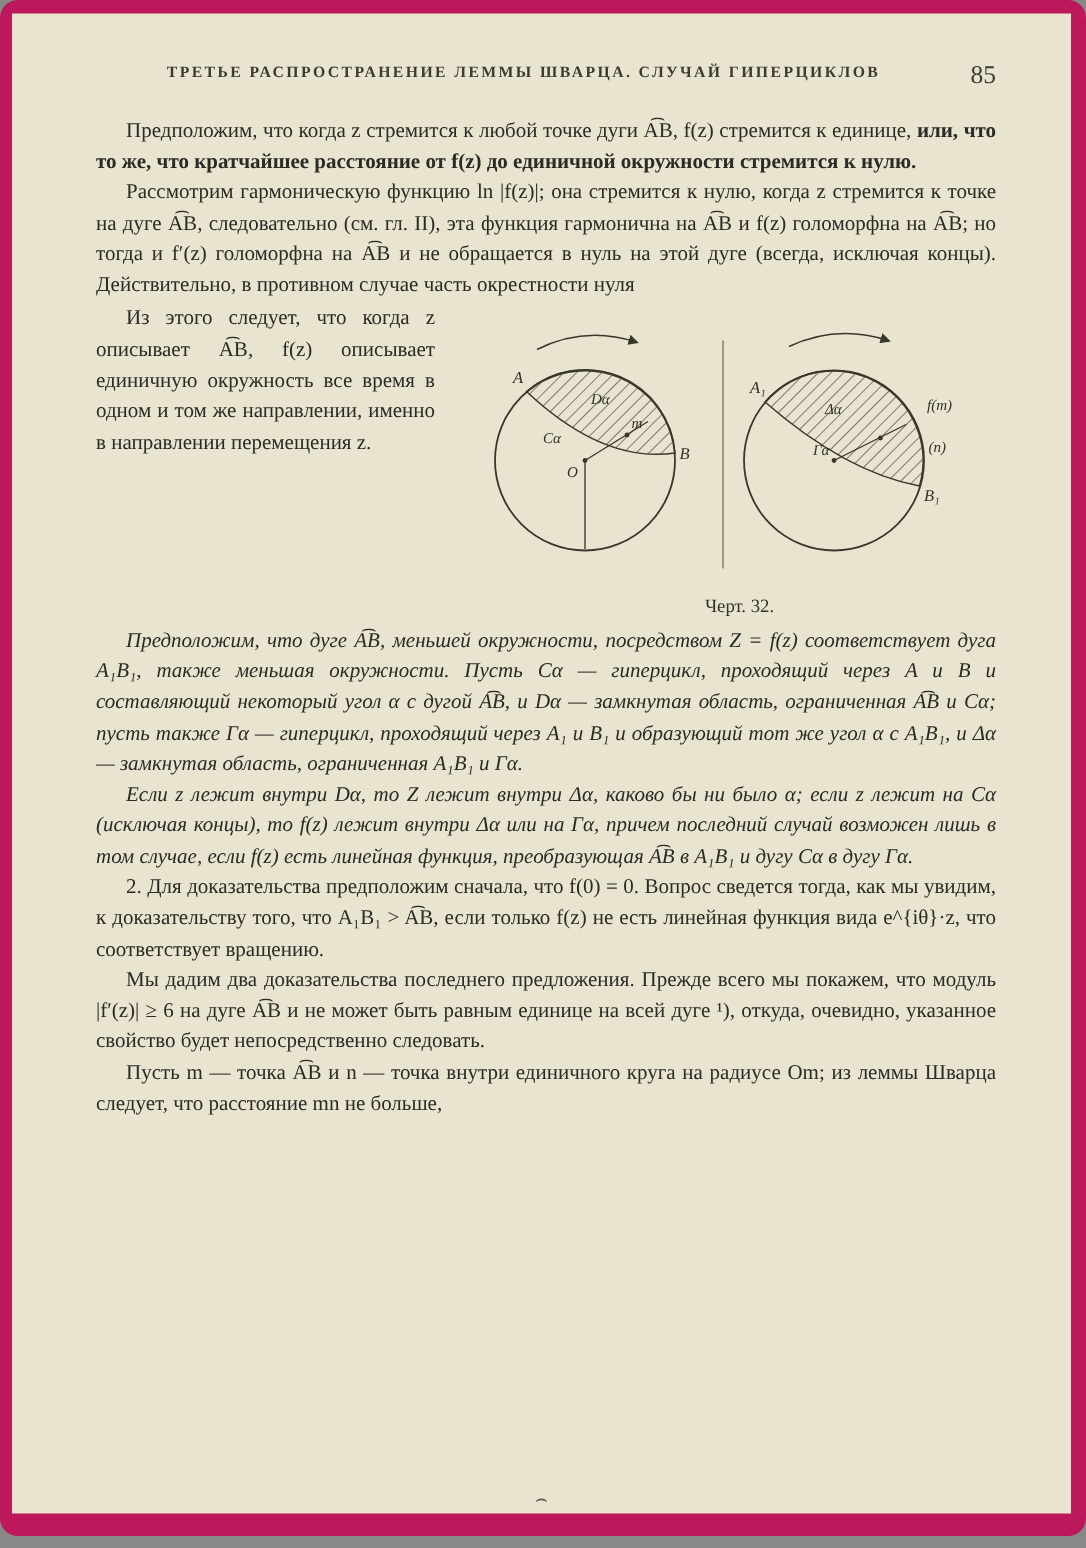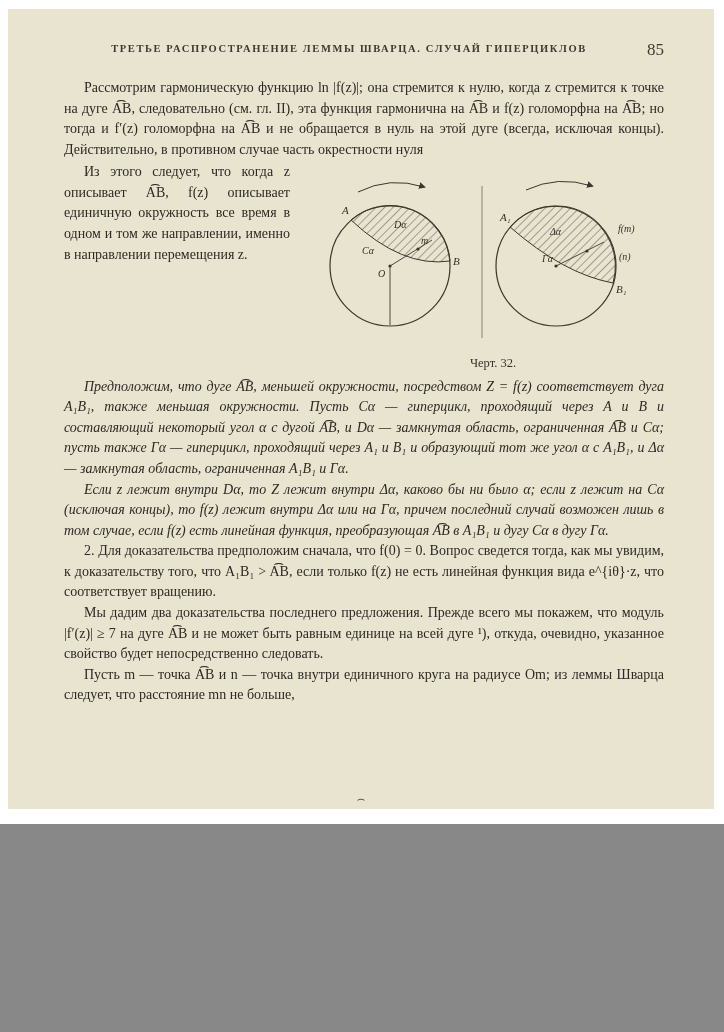--- a/index.html
+++ b/index.html
@@ -1,21 +1,22 @@
 <!DOCTYPE html>
 <html><head>
 <meta charset="utf-8">
 <style>
   html,body{margin:0;padding:0;background:#888;}
   .frame{
-    width:724px;height:824px;box-sizing:border-box;
-    background:#ffffff;
+    width:724px;height:1024px;box-sizing:border-box;
+    background:#be185d;
     padding:9px 10px 15px 8px;
     position:relative;
     font-family:"Liberation Serif", serif;
+    border-radius:12px;
   }
   .paper{
     width:100%;height:100%;box-sizing:border-box;
     background:#e9e4d0;
     padding:34px 50px 10px 56px;
     color:#2b2a24;
     position:relative;
     overflow:hidden;
   }
   .running-head{
@@ -64,20 +65,21 @@
 <div class="frame">
   <div class="paper">
 
     <div class="running-head">
       <span>ТРЕТЬЕ РАСПРОСТРАНЕНИЕ ЛЕММЫ ШВАРЦА. СЛУЧАЙ ГИПЕРЦИКЛОВ</span>
       <span class="page-num">85</span>
     </div>
 
     <div class="body">
 
+      <p class="para"><span>Предположим, что когда z стремится к любой точке дуги A͡B, f(z) стремится к единице, </span><span class="bold">или, что то же, что кратчайшее расстояние от f(z) до единичной окружности стремится к нулю.</span></p>
 
       <p class="para">Рассмотрим гармоническую функцию ln |f(z)|; она стремится к нулю, когда z стремится к точке на дуге A͡B, следовательно (см. гл. II), эта функция гармонична на A͡B и f(z) голоморфна на A͡B; но тогда и f′(z) голоморфна на A͡B и не обращается в нуль на этой дуге (всегда, исключая концы). Действительно, в противном случае часть окрестности нуля</p>
 
       <div class="fig-row">
         <div class="fig-col-text">
           <p class="para">Из этого следует, что когда z описывает A͡B, f(z) описывает единичную окружность все время в одном и том же направлении, именно в направлении перемещения z.</p>
         </div>
         <div class="fig-col-fig">
           <svg width="366" height="190" viewBox="0 0 366 190">
             <defs>
@@ -122,21 +124,21 @@
               <text x="314" y="131" font-size="11">B₁</text>
             </g>
           </svg>
           <div class="fig-caption">Черт. 32.</div>
         </div>
       </div>
 
       <p class="para it">Предположим, что дуге A͡B, меньшей окружности, посредством Z = f(z) соответствует дуга A₁B₁, также меньшая окружности. Пусть Cα — гиперцикл, проходящий через A и B и составляющий некоторый угол α с дугой A͡B, и Dα — замкнутая область, ограниченная A͡B и Cα; пусть также Γα — гиперцикл, проходящий через A₁ и B₁ и образующий тот же угол α с A₁B₁, и Δα — замкнутая область, ограниченная A₁B₁ и Γα.</p>
       <p class="para it">Если z лежит внутри Dα, то Z лежит внутри Δα, каково бы ни было α; если z лежит на Cα (исключая концы), то f(z) лежит внутри Δα или на Γα, причем последний случай возможен лишь в том случае, если f(z) есть линейная функция, преобразующая A͡B в A₁B₁ и дугу Cα в дугу Γα.</p>
       <p class="para">2. Для доказательства предположим сначала, что f(0) = 0. Вопрос сведется тогда, как мы увидим, к доказательству того, что A₁B₁ &gt; A͡B, если только f(z) не есть линейная функция вида e^{iθ}·z, что соответствует вращению.</p>
-      <p class="para">Мы дадим два доказательства последнего предложения. Прежде всего мы покажем, что модуль |f′(z)| ≥ 7 на дуге A͡B и не может быть равным единице на всей дуге ¹), откуда, очевидно, указанное свойство будет непосредственно следовать.</p>
+      <p class="para">Мы дадим два доказательства последнего предложения. Прежде всего мы покажем, что модуль |f′(z)| ≥ 6 на дуге A͡B и не может быть равным единице на всей дуге ¹), откуда, очевидно, указанное свойство будет непосредственно следовать.</p>
       <p class="para">Пусть m — точка A͡B и n — точка внутри единичного круга на радиусе Om; из леммы Шварца следует, что расстояние mn не больше,</p>
 
 
     </div>
 
     <span class="bottom-mark">⌢</span>
   </div>
 </div>
 
 </body></html>

